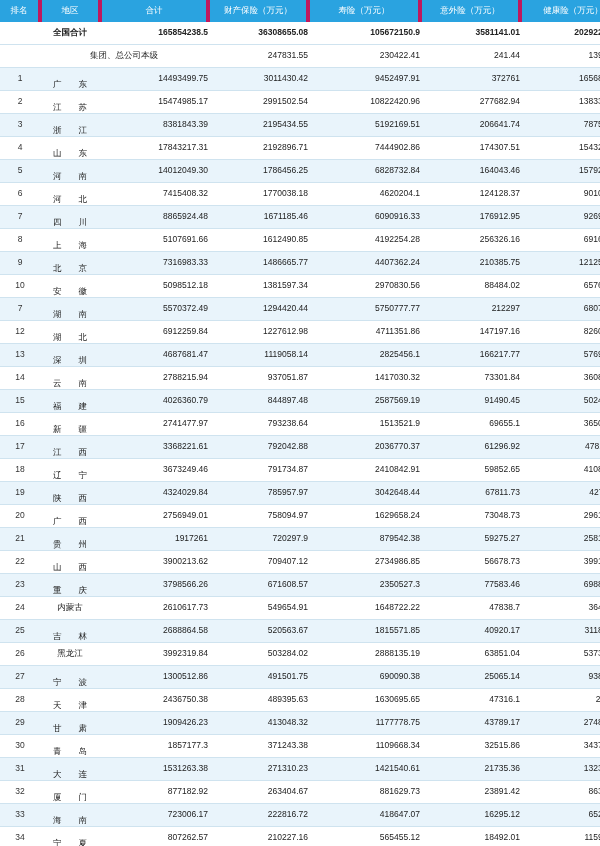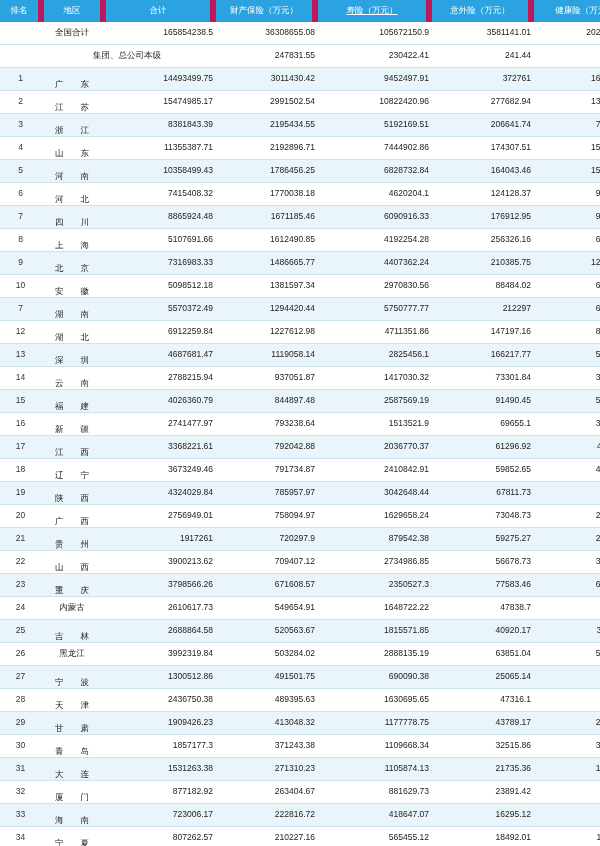--- a/index.html
+++ b/index.html
@@ -34,28 +34,28 @@
     vertical-align: middle;
     white-space: nowrap;
     overflow: hidden;
   }
   thead th {
     background: #2aa3e0;
     color: #ffffff;
     font-weight: normal;
     font-size: 9px;
     text-align: center;
-    border-right: 6px solid #be185d;
+    border-right: 4px solid #be185d;
     height: 24px;
   }
   thead th:last-child { border-right: none; }
 
   tbody tr.r-odd td { background: #ffffff; }
   tbody tr.r-even td { background: #e9f4fb; }
-  tbody tr.r-total td { background: #ffffff; font-weight: normal; }
+  tbody tr.r-total td { background: #ffffff; font-weight: bold; }
 
   tbody td {
     border-bottom: 1px solid #cfe3ef;
     color: #222222;
   }
   td.c-rank { text-align: center; width: 38px; color: #333; }
   td.c-region { text-align: center; width: 56px; }
   td.c-num { text-align: right; padding-right: 16px; }
 
   .region-inner {
@@ -108,21 +108,21 @@
       <div class="wm-text" style="left: 450px; top: 790px; transform: rotate(-20deg);">中国产业研究网</div>
     </div>
 
   <table class="data">
     <thead>
       <tr>
         <th style="width:38px;">排名</th>
         <th style="width:56px;">地区</th>
         <th style="width:104px;">合计</th>
         <th style="width:96px;">财产保险（万元）</th>
-        <th style="width:108px;text-decoration:underline;">寿险（万元）</th>
+        <th style="width:108px;">寿险（万元）</th>
         <th style="width:96px;margin-top:44px;">意外险（万元）</th>
         <th style="width:102px;">健康险（万元）</th>
       </tr>
     </thead>
     <tbody id="tbody">
         <tr class="r-total">
           <td class="c-rank"></td>
           <td class="c-totalrow-label">全国合计</td>
           <td class="c-num">165854238.5</td>
           <td class="c-num">36308655.08</td>
@@ -162,30 +162,30 @@
           <td class="c-region"><span class="region-inner">浙 江</span></td>
           <td class="c-num">8381843.39</td>
           <td class="c-num">2195434.55</td>
           <td class="c-num">5192169.51</td>
           <td class="c-num">206641.74</td>
           <td class="c-num">787597.59</td>
         </tr>
         <tr class="r-odd">
           <td class="c-rank">4</td>
           <td class="c-region"><span class="region-inner">山 东</span></td>
-          <td class="c-num">11355387.71</td>
+          <td class="c-num">17843217.31</td>
           <td class="c-num">2192896.71</td>
           <td class="c-num">7444902.86</td>
           <td class="c-num">174307.51</td>
           <td class="c-num">1543280.63</td>
         </tr>
         <tr class="r-even">
           <td class="c-rank">5</td>
           <td class="c-region"><span class="region-inner">河 南</span></td>
-          <td class="c-num">10358499.43</td>
+          <td class="c-num">14012049.30</td>
           <td class="c-num">1786456.25</td>
           <td class="c-num">6828732.84</td>
           <td class="c-num">164043.46</td>
           <td class="c-num">1579266.88</td>
         </tr>
         <tr class="r-odd">
           <td class="c-rank">6</td>
           <td class="c-region"><span class="region-inner">河 北</span></td>
           <td class="c-num">7415408.32</td>
           <td class="c-num">1770038.18</td>
@@ -407,21 +407,21 @@
           <td class="c-num">371243.38</td>
           <td class="c-num">1109668.34</td>
           <td class="c-num">32515.86</td>
           <td class="c-num">343749.72</td>
         </tr>
         <tr class="r-even">
           <td class="c-rank">31</td>
           <td class="c-region"><span class="region-inner">大 连</span></td>
           <td class="c-num">1531263.38</td>
           <td class="c-num">271310.23</td>
-          <td class="c-num">1105874.13</td>
+          <td class="c-num">1421540.61</td>
           <td class="c-num">21735.36</td>
           <td class="c-num">132343.66</td>
         </tr>
         <tr class="r-odd">
           <td class="c-rank">32</td>
           <td class="c-region"><span class="region-inner">厦 门</span></td>
           <td class="c-num">877182.92</td>
           <td class="c-num">263404.67</td>
           <td class="c-num">881629.73</td>
           <td class="c-num">23891.42</td>

